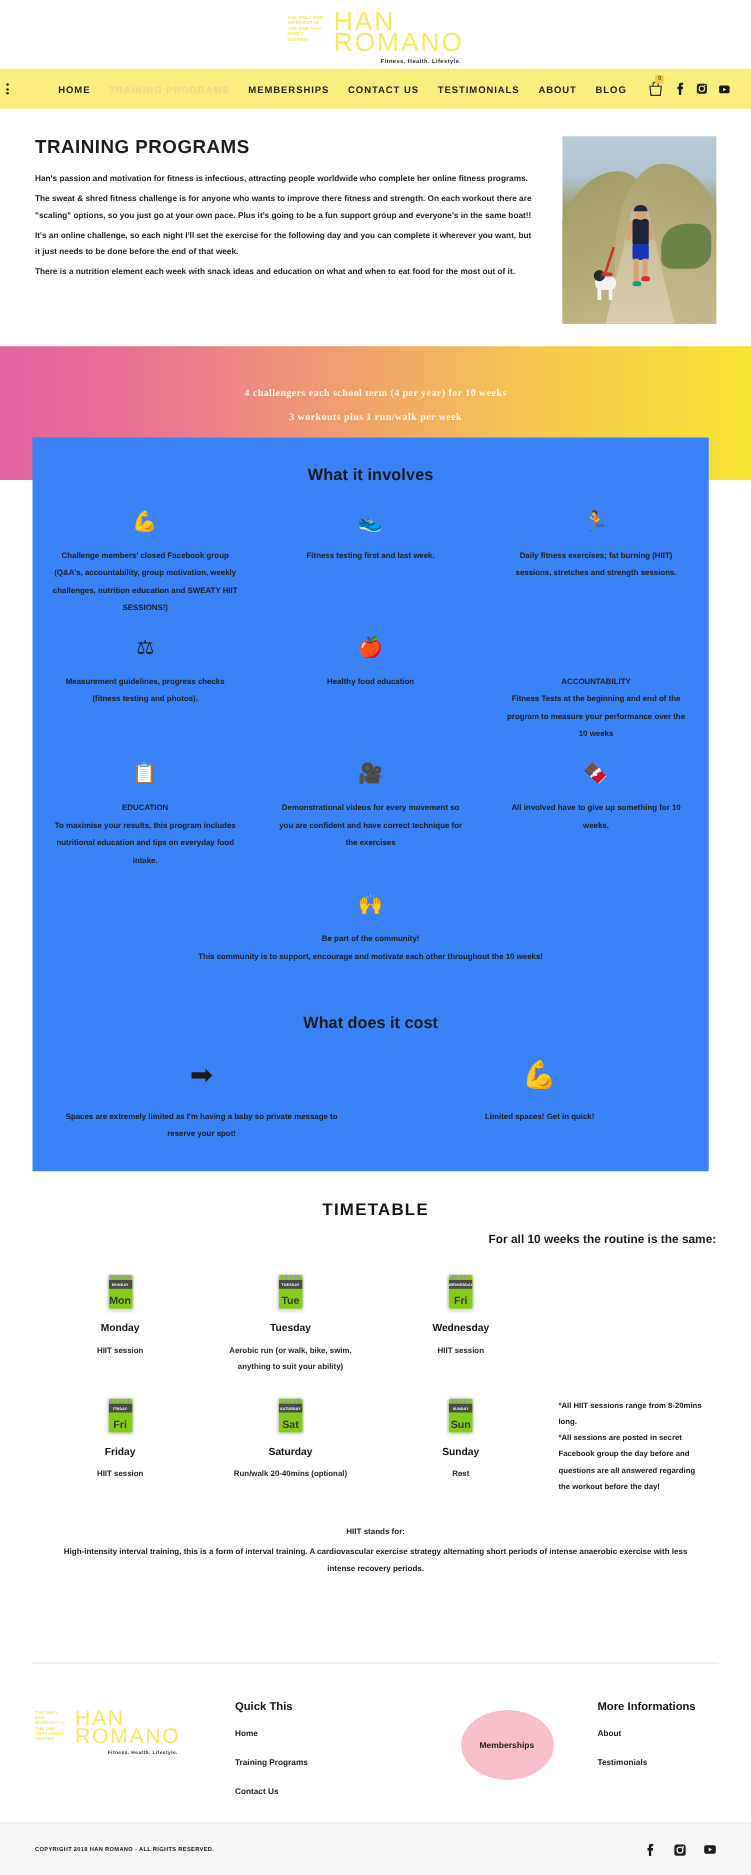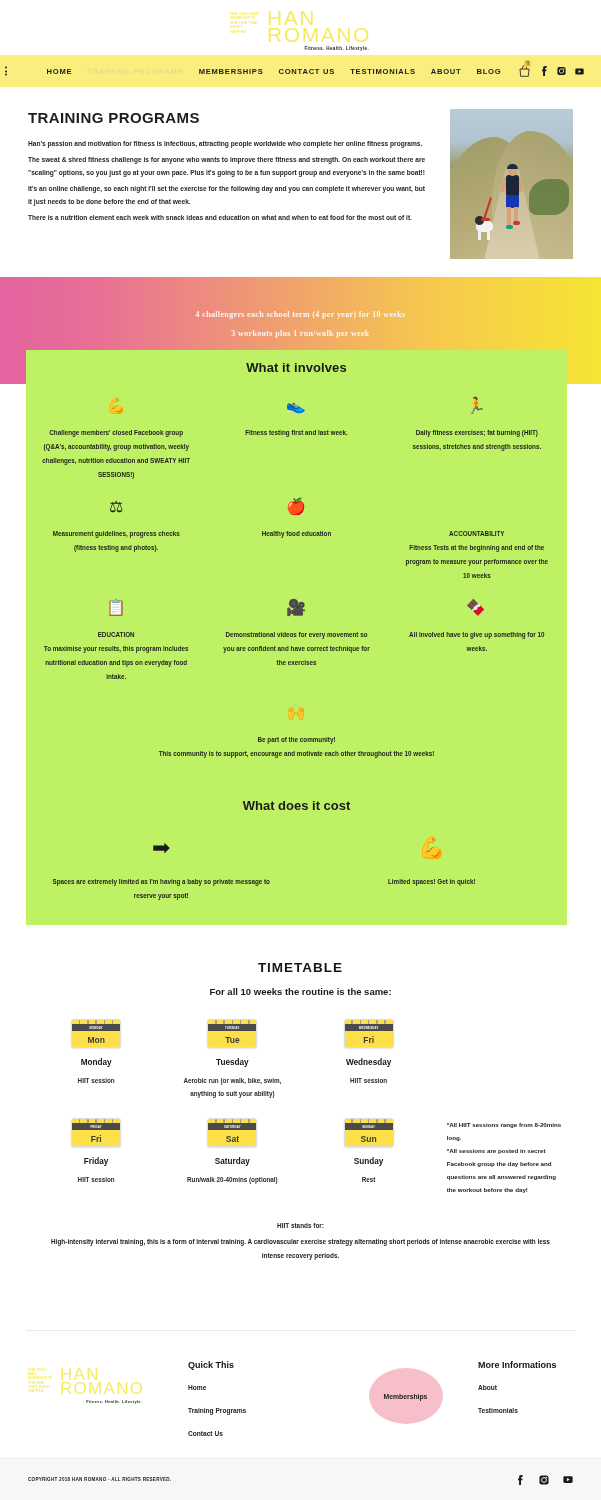--- a/index.html
+++ b/index.html
@@ -185,22 +185,22 @@
     font-weight: 700;
     letter-spacing: .35px;
     line-height: 19px;
   }
 
   
   .card {
     position: absolute;
     left: 26px; top: 350px;
     width: 541px;
-    background: #bef264;
-    padding: 4px 0 22px 0;
+    background: #3b82f6;
+    padding: 16px 0 22px 0;
   }
   .card h2 {
     text-align: center;
     font-size: 13px;
     font-weight: 700;
     letter-spacing: .1px;
     color: #191919;
     margin: 6px 0 20px 0;
   }
   .grid3 {
@@ -255,35 +255,35 @@
     padding: 0 28px;
   }
   .tt-title {
     text-align: center;
     font-size: 13.5px;
     font-weight: 700;
     letter-spacing: 1px;
     color: #161616;
   }
   .tt-sub {
-    text-align: center;
+    text-align: right;
     font-size: 9.5px;
     font-weight: 700;
     color: #1b1b1b;
     margin-top: 11px;
   }
   .days {
     display: flex;
     margin-top: 22px;
   }
   .day { width: 25%; text-align: center; padding: 0 10px; }
   .cal {
-    width: 50px; height: 29px;
+    width: 21px; height: 29px;
     margin: 0 auto 10px auto;
-    background: #fde047;
+    background: #84cc16;
     border: 1px solid #dcdcdc;
     border-radius: 3px;
     position: relative;
     overflow: hidden;
     box-shadow: 0 1px 2px rgba(0,0,0,.12);
     text-align: right;
   }
   .cal-rings {
     position: absolute; top: 0px; left: 0; width: 100%; height: 4px;
     display: flex; justify-content: space-evenly; align-items: flex-start;

